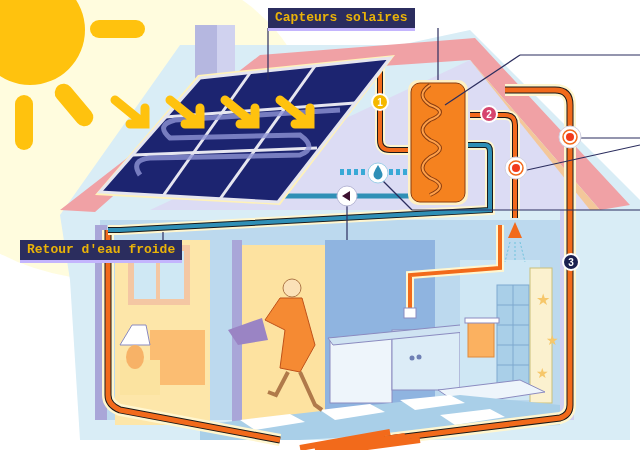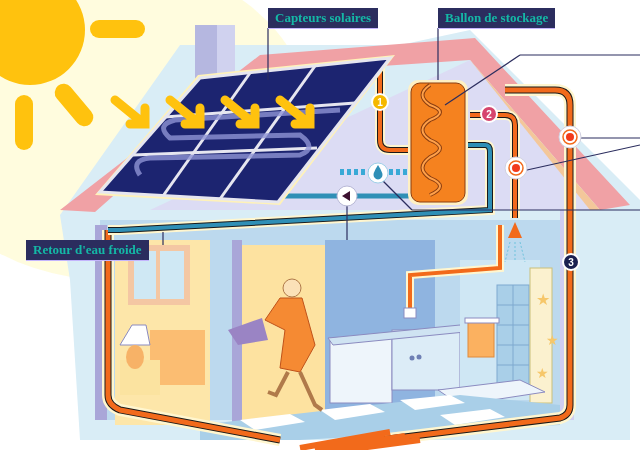--- a/index.html
+++ b/index.html
@@ -1,22 +1,22 @@
 <!DOCTYPE html>
 <html><head>
 <meta charset="utf-8">
 <style>
   html, body { margin: 0; padding: 0; }
   body { width: 640px; height: 450px; overflow: hidden; background: #ffffff; font-family: "Liberation Sans", sans-serif; }
   .stage { position: relative; width: 640px; height: 450px; overflow: hidden; background: #ffffff; }
   svg.scene { position: absolute; left: 0; top: 0; }
   .callout {
-    position: absolute; background: #2b2d5e; color: #14b8a6; font-weight: bold;
+    position: absolute; background: #2b2d5e; color: #eab308; font-weight: bold;
     font-size: 13px; line-height: 20px; padding: 0 7px; white-space: nowrap;
-    font-family: Liberation Serif, serif; border-bottom: 1px solid #c4b5fd;
+    font-family: Liberation Mono, monospace; border-bottom: 3px solid #c4b5fd;
   }
 </style>
 </head>
 <body>
 
 <div class="stage">
   <svg class="scene" width="640" height="450" viewBox="0 0 640 450">
 
     <g>
       <ellipse cx="110" cy="120" rx="200" ry="160" fill="#fffbd0" opacity="0.7"></ellipse>
@@ -202,15 +202,14 @@
       <text x="489" y="118" text-anchor="middle" font-size="10" font-weight="bold" fill="#ffffff" font-family="Liberation Sans, sans-serif">2</text>
     </g>
     <g>
       <circle cx="571" cy="262" r="9" fill="#ffffff"></circle>
       <circle cx="571" cy="262" r="7" fill="#1b2150"></circle>
       <text x="571" y="266" text-anchor="middle" font-size="10" font-weight="bold" fill="#ffffff" font-family="Liberation Sans, sans-serif">3</text>
     </g>
   </svg>
 
   <div class="callout" style="left:268px; top:8px;">Capteurs solaires</div>
-  <div class="callout" style="left:438px; top:8px;">Ballon de stockage</div>
-  <div class="callout" style="left:26px; top:240px;">Retour d'eau froide</div>
+  <div class="callout" style="left:20px; top:240px;">Retour d'eau froide</div>
 </div>
 
 </body></html>

